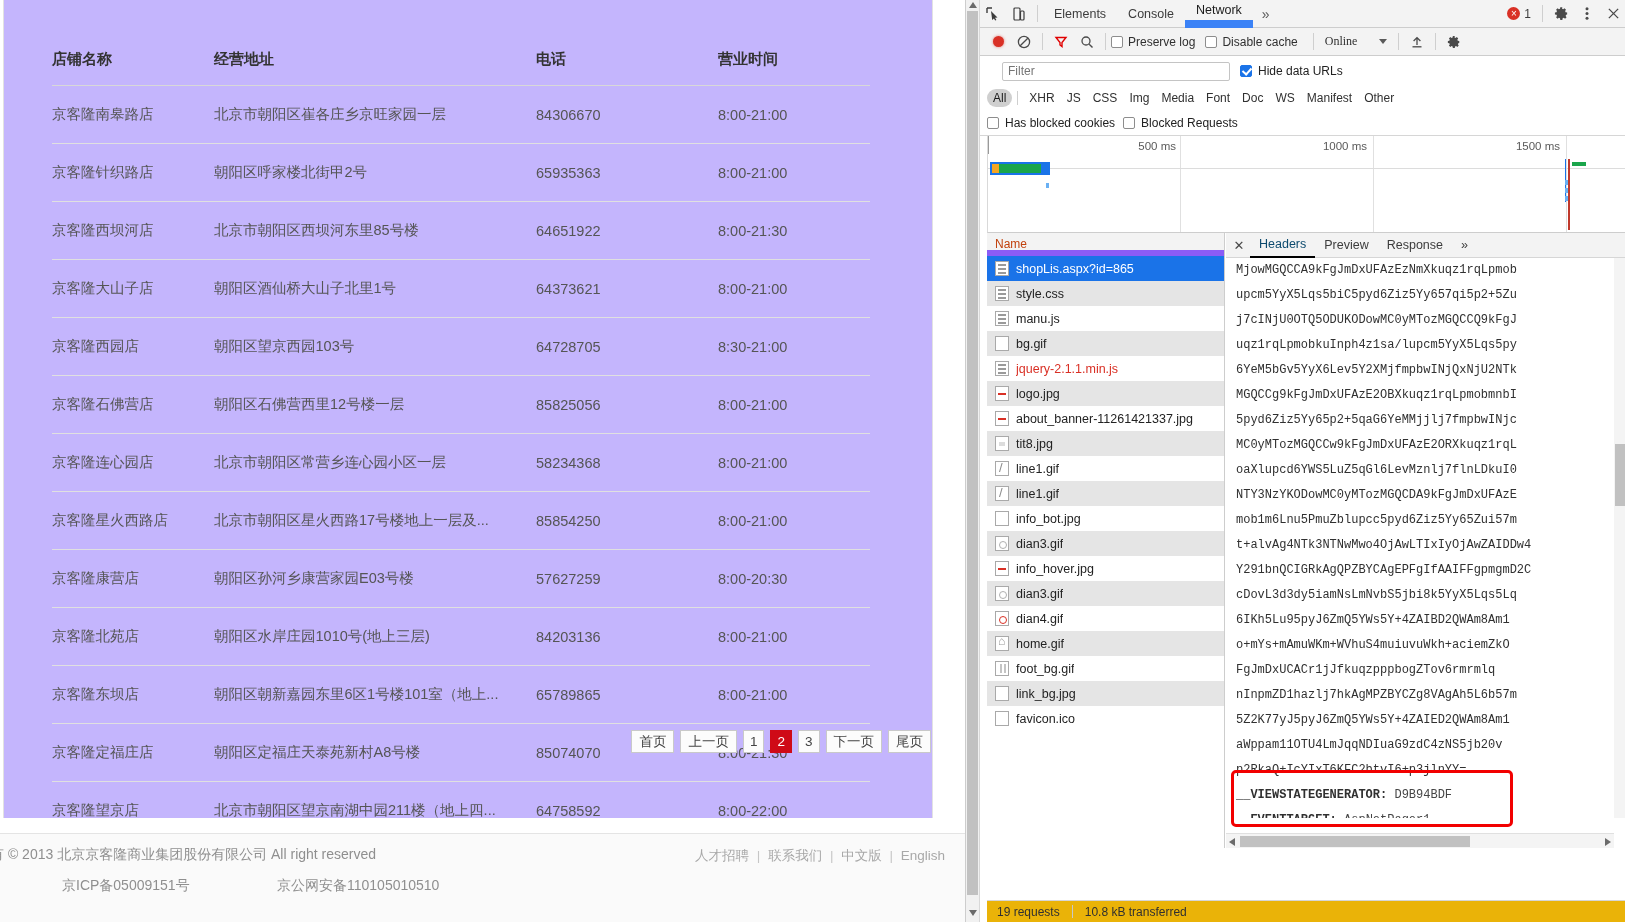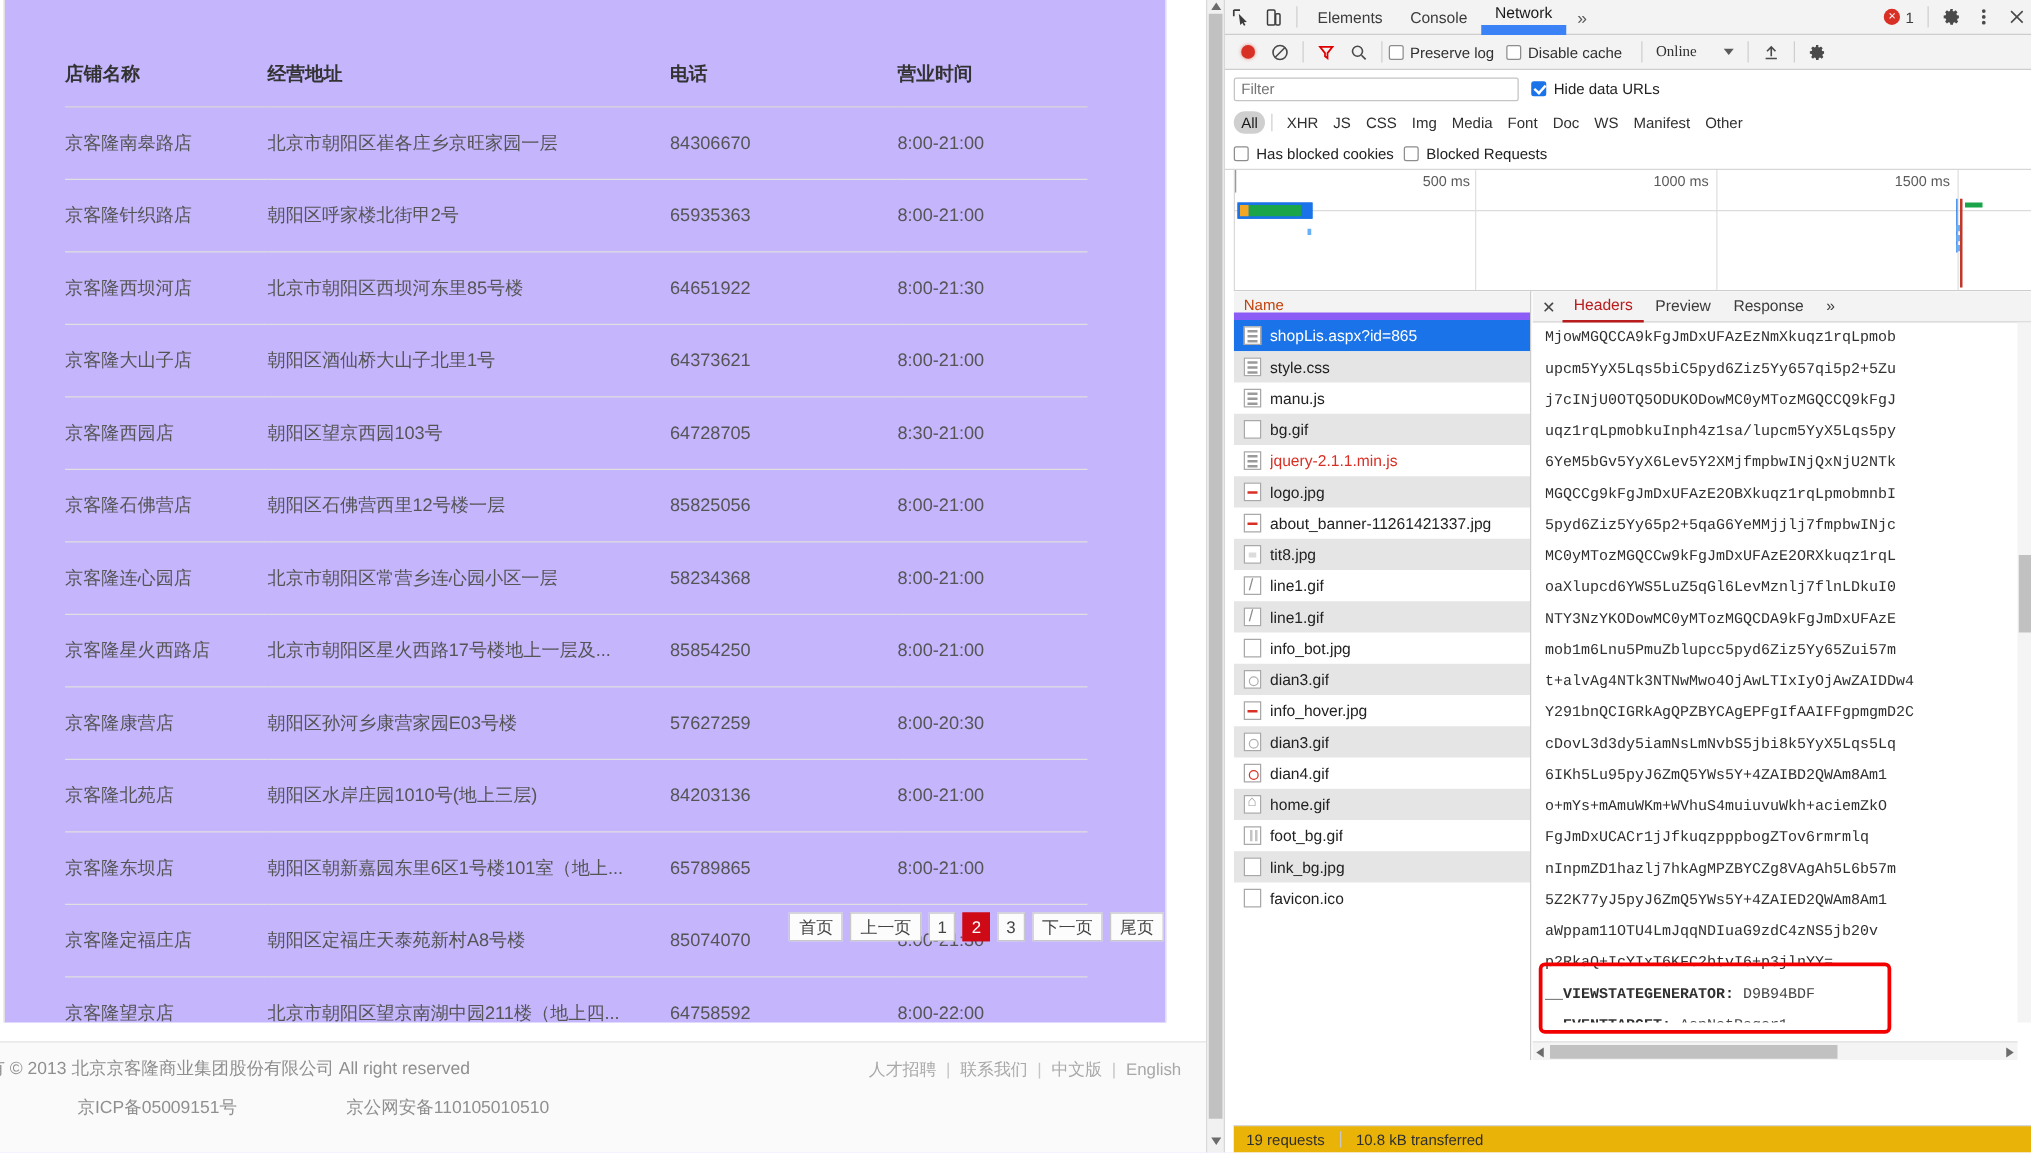--- a/index.html
+++ b/index.html
@@ -226,21 +226,21 @@
     width: 0; height: 0;
     border-left: 4px solid transparent;
     border-right: 4px solid transparent;
     border-top: 5px solid #5a5a5a;
   }
 
   
   .dt-filterrow {
     position: relative; height: 30px;
     display: flex; align-items: center;
-    background: #ffffff; padding-left: 7px; gap: 10px;
+    background: #ffffff; padding-left: 22px; gap: 10px;
   }
   .filter-input {
     width: 228px; height: 19px;
     border: 1px solid #c4c4c4; border-radius: 2px;
     background: #fff;
     font-size: 12px; color: #9a9a9a;
     padding: 0 5px; line-height: 18px;
     font-family: "Liberation Sans", sans-serif;
     outline: none;
   }
@@ -380,21 +380,21 @@
   }
   .det-close {
     width: 22px; height: 22px; display: flex;
     align-items: center; justify-content: center;
     font-size: 13px; color: #4a4a4a; cursor: pointer;
   }
   .det-tab {
     padding: 0 9px; height: 25px; display: flex; align-items: center;
     font-size: 12.5px; color: #3c3c3c; cursor: pointer;
   }
-  .det-tab.sel { color: #b91c1c; border-bottom: 2px solid #b91c1c; }
+  .det-tab.sel { color: #0c4a6e; border-bottom: 2px solid #000000; }
   .det-content {
     position: absolute; left: 0; top: 25px; right: 0; bottom: 30px;
     padding: 0 0 0 10px;
     font-family: "Liberation Mono", monospace;
     font-size: 12px;
     color: #303030;
     overflow: hidden;
     line-height: 25px;
   }
   .blob-line { white-space: nowrap; overflow: hidden; }

